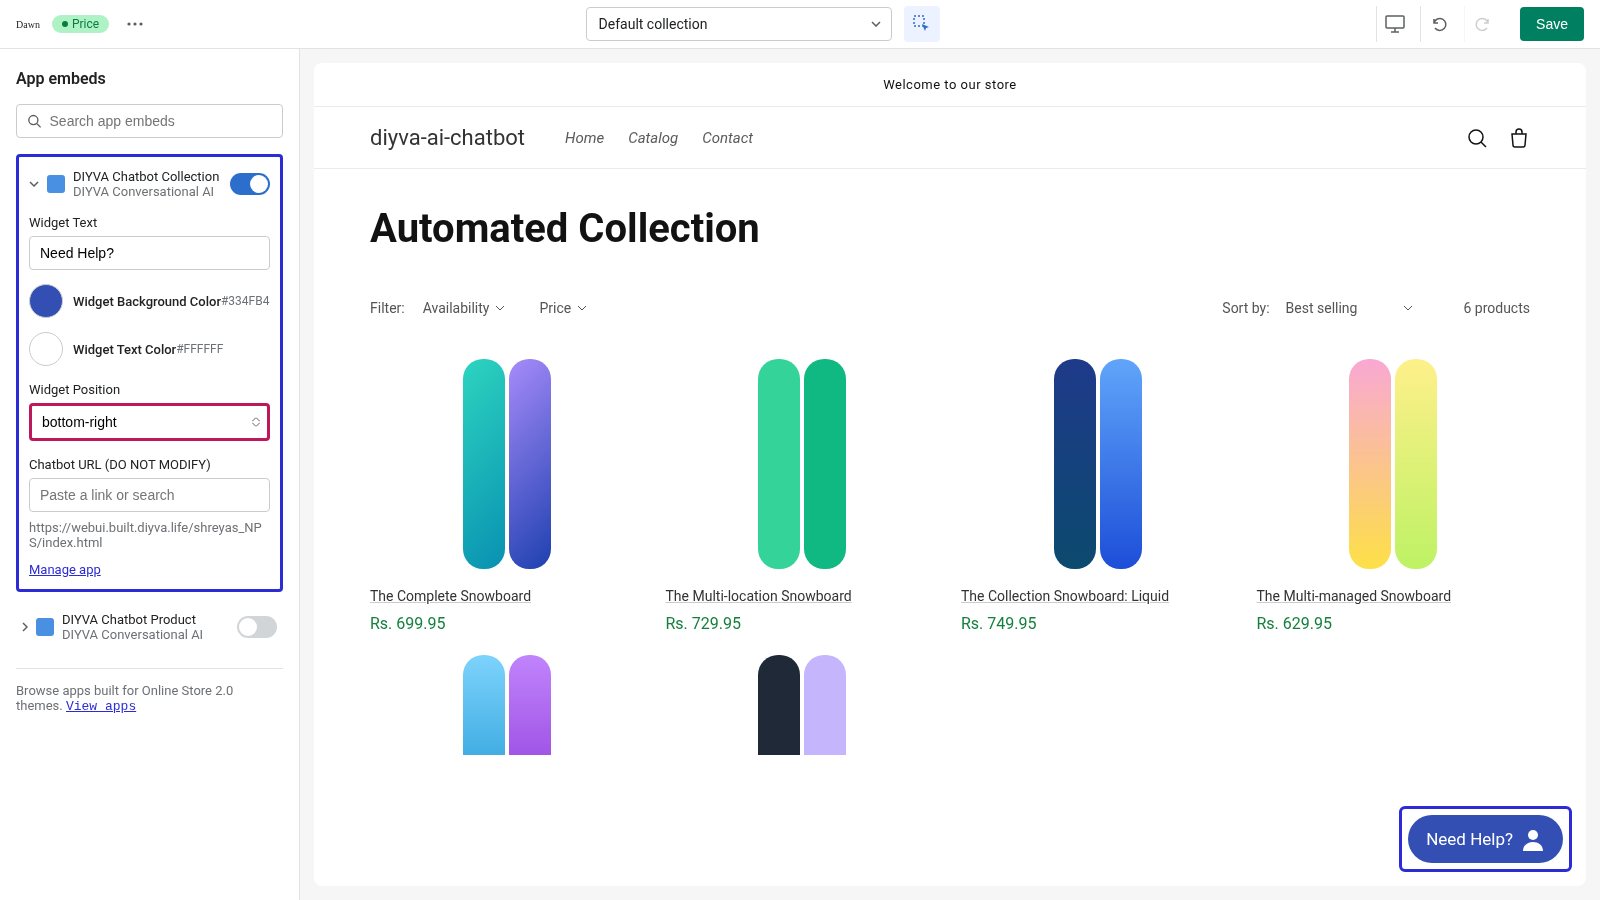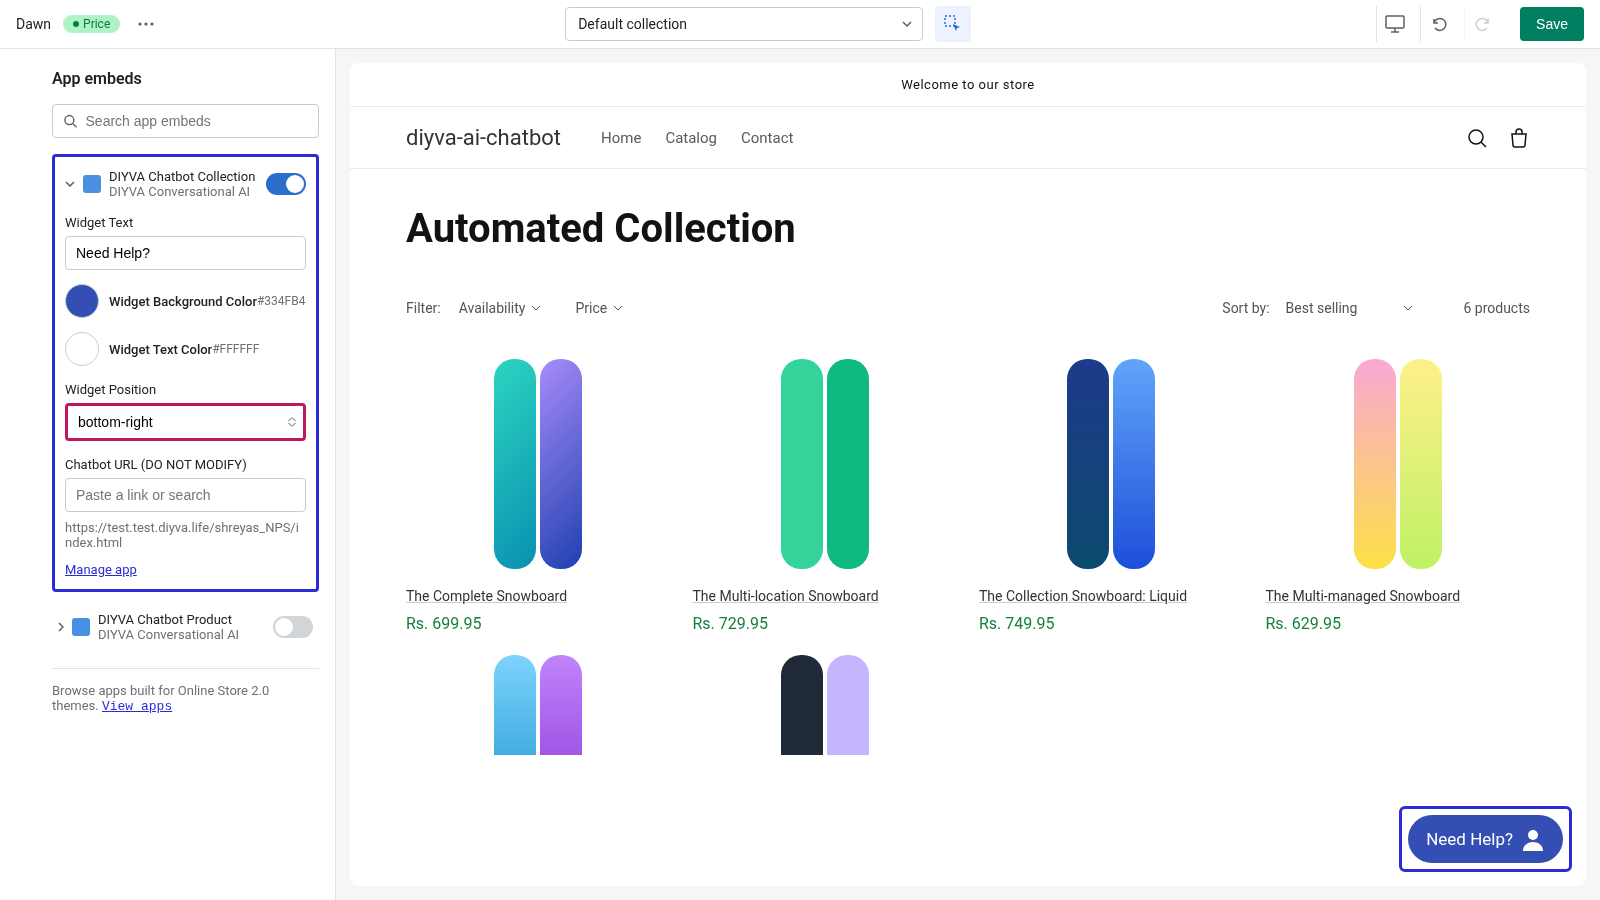--- a/index.html
+++ b/index.html
@@ -1,30 +1,30 @@
 <!DOCTYPE html>
 <html><head>
 <meta charset="utf-8">
 <style>
 * { box-sizing: border-box; margin: 0; padding: 0; }
 body { font-family: -apple-system, BlinkMacSystemFont, "Segoe UI", Roboto, Helvetica, Arial, sans-serif; font-size: 14px; color: #202223; background: #fff; }
 .topbar { display: flex; align-items: center; height: 49px; border-bottom: 1px solid #e1e3e5; padding: 0 16px; }
 .topbar-left { display: flex; align-items: center; gap: 12px; }
-.theme-name { font-size: 14px; }
+.theme-name { font-size: 10px; font-family: Liberation Serif, serif; }
 .live-badge { background: #aef2c5; color: #0a7d3e; border-radius: 12px; padding: 2px 10px; font-size: 12px; display: flex; align-items: center; gap: 4px; }
 .live-dot { width: 6px; height: 6px; background: #0a7d3e; border-radius: 50%; }
 .more-btn { width: 28px; height: 28px; display: flex; align-items: center; justify-content: center; cursor: pointer; }
 .topbar-center { flex: 1; display: flex; align-items: center; justify-content: center; gap: 12px; }
-.template-select { border: 1px solid #c9cccf; border-radius: 4px; padding: 8px 32px 8px 12px; background: white; font-size: 14px; width: 358px; cursor: pointer; position: relative; }
+.template-select { border: 1px solid #c9cccf; border-radius: 4px; padding: 8px 32px 8px 12px; background: white; font-size: 14px; width: 306px; cursor: pointer; position: relative; }
 .caret-down { position: absolute; right: 10px; top: 50%; transform: translateY(-50%); }
 .inspector-btn { width: 36px; height: 36px; background: #ecf2ff; border-radius: 4px; display: flex; align-items: center; justify-content: center; cursor: pointer; }
 .topbar-right { display: flex; align-items: center; gap: 8px; }
 .icon-btn { width: 36px; height: 36px; display: flex; align-items: center; justify-content: center; cursor: pointer; border-left: 1px solid #e1e3e5; }
 .save-btn { background: #008060; color: white; border: none; border-radius: 4px; padding: 9px 16px; font-size: 14px; cursor: pointer; margin-left: 12px; }
-.main { display: flex; height: calc(100vh - 49px); padding-left: 36px; }
+.main { display: flex; height: calc(100vh - 49px); }
 .sidebar { width: 300px; border-right: 1px solid #e1e3e5; padding: 20px 16px; overflow-y: auto; background: #fff; }
 .sidebar-title { font-size: 16px; font-weight: 600; margin-bottom: 16px; }
 .search-box { display: flex; align-items: center; border: 1px solid #c9cccf; border-radius: 4px; padding: 8px 10px; margin-bottom: 16px; }
 .search-box input { border: none; outline: none; font-size: 14px; width: 100%; margin-left: 8px; }
 .embed-card { border: 3px solid #2c2cd6; border-radius: 4px; padding: 12px 10px; margin-bottom: 10px; }
 .embed-header { display: flex; align-items: center; gap: 8px; }
 .chevron { cursor: pointer; }
 .app-icon { width: 18px; height: 18px; background: #4a90e2; border-radius: 3px; }
 .embed-titles { flex: 1; }
 .embed-name { font-size: 13px; font-weight: 400; }
@@ -49,21 +49,21 @@
 .url-text { font-size: 13px; color: #6d7175; margin-top: 8px; word-break: break-all; }
 .manage-link { color: #2c2cd6; text-decoration: underline; font-size: 13px; margin-top: 12px; display: inline-block; cursor: pointer; }
 .embed-row-plain { display: flex; align-items: center; gap: 8px; padding: 10px 6px; }
 .browse-text { font-size: 13px; color: #6d7175; margin-top: 16px; border-top: 1px solid #e1e3e5; padding-top: 14px; }
 .browse-text a { color: #2c2cd6; text-decoration: underline; cursor: pointer; font-family: Liberation Mono, monospace; }
 .preview { flex: 1; background: #f6f6f7; padding: 14px; overflow: auto; }
 .preview-frame { background: white; border-radius: 8px; min-height: 100%; position: relative; }
 .announce { text-align: center; font-size: 13px; letter-spacing: 0.5px; padding: 14px 0; color: #121212; border-bottom: 1px solid #ebebeb;}
 .store-header { display: flex; align-items: center; padding: 18px 56px; border-bottom: 1px solid #ebebeb; }
 .store-logo { font-size: 22px; color: #333; }
-.store-nav { display: flex; gap: 24px; margin-left: 40px; }
+.store-nav { display: flex; gap: 24px; margin-left: 40px; font-style: italic; }
 .store-nav a { color: #5b5b5b; text-decoration: none; font-size: 15px; cursor: pointer; }
 .store-header-right { margin-left: auto; display: flex; gap: 20px; }
 .collection-title { font-size: 40px; color: #121212; padding: 36px 56px 20px; }
 .filter-bar { display: flex; align-items: center; padding: 28px 56px 18px; font-size: 14px; color: #555; }
 .filter-label { margin-right: 18px; }
 .filter-drop { display: flex; align-items: center; gap: 6px; margin-right: 34px; cursor: pointer; }
 .sort-section { margin-left: auto; display: flex; align-items: center; gap: 16px; }
 .products { display: grid; grid-template-columns: repeat(4, 1fr); gap: 22px; padding: 20px 56px; }
 .product { }
 .product-img { width: 100%; height: 220px; border-radius: 8px; display: flex; align-items: center; justify-content: center; gap: 4px; }
@@ -190,21 +190,21 @@
             <svg width="8" height="4">
                 <path d="M0 0l4 4 4-4" stroke="#5c5f62" fill="none"></path>
               </svg>
           </span>
         </div>
       </div>
 
       <div class="field">
         <label class="field-label">Chatbot URL (DO NOT MODIFY)</label>
         <input class="text-input" placeholder="Paste a link or search" style="">
-        <div class="url-text">https://test.test.diyva.life/shreyas_NPS/index.html</div>
+        <div class="url-text">https://webui.built.diyva.life/shreyas_NPS/index.html</div>
       </div>
 
       <a class="manage-link">Manage app</a>
     </div>
 
     <div class="embed-row-plain">
       <span class="chevron">
         <svg width="6" height="10" viewBox="0 0 6 10">
             <path d="M1 1l4 4-4 4" stroke="#5c5f62" stroke-width="1.5" fill="none"></path>
           </svg>

